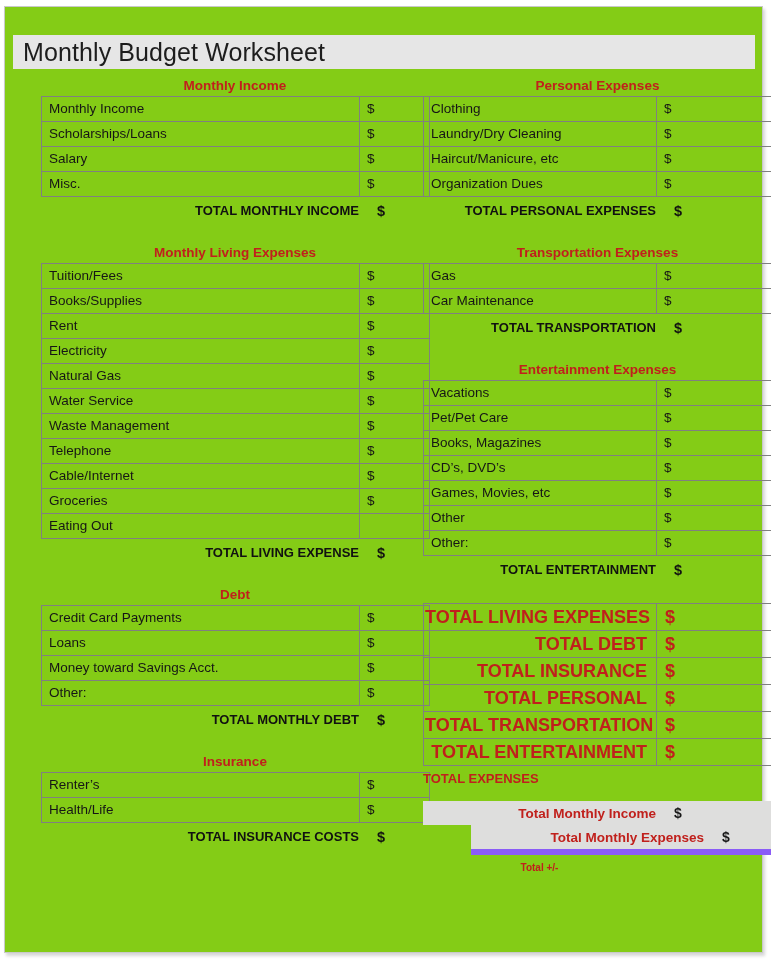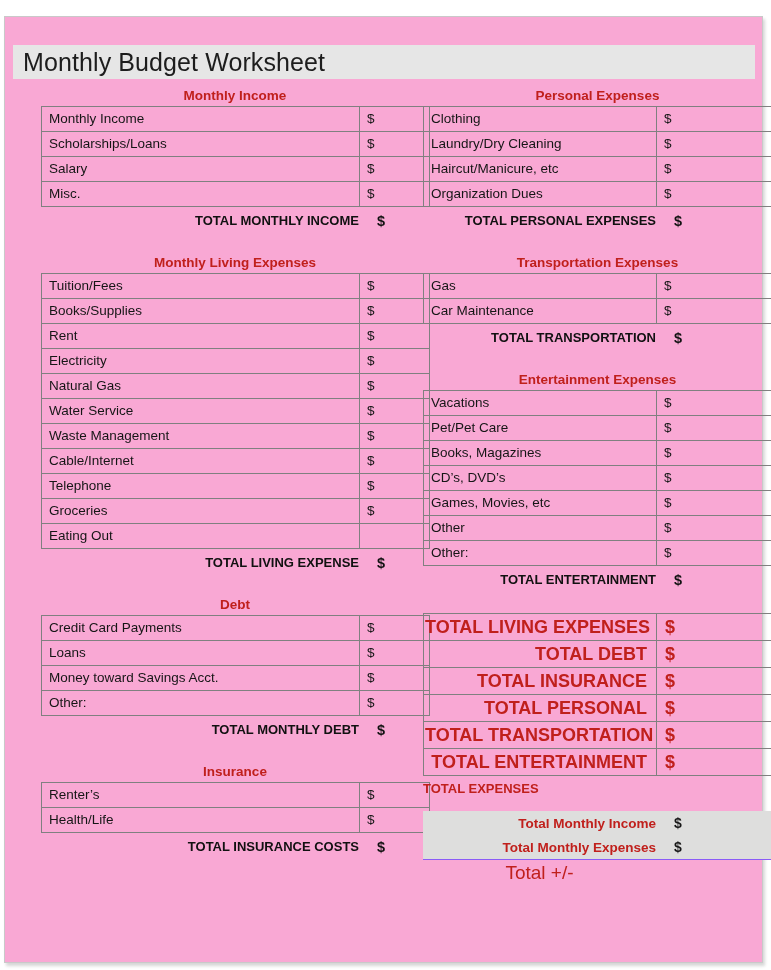--- a/index.html
+++ b/index.html
@@ -2,22 +2,22 @@
 <html><head>
 <meta charset="utf-8">
 <style>
   html,body{margin:0;padding:0;background:#ffffff;}
   body{
     width:771px;height:970px;overflow:hidden;
     font-family:"Liberation Sans","DejaVu Sans",sans-serif;
     -webkit-font-smoothing:antialiased;
   }
   .page{
-    position:absolute;left:4px;top:16px;width:759px;height:947px;
-    background:#f9a8d4;border:1px solid #c9c9c9;
+    position:absolute;left:4px;top:6px;width:759px;height:947px;
+    background:#84cc16;border:1px solid #c9c9c9;
     box-shadow:2px 3px 3px rgba(0,0,0,.16);
     box-sizing:border-box;
   }
   .title-band{
     position:absolute;left:8px;top:28px;width:742px;height:34px;
     background:#e6e6e6;
   }
   .title-text{
     position:absolute;left:18px;top:29px;
     font-size:25px;color:#1d1d1d;font-weight:400;letter-spacing:.1px;
@@ -67,23 +67,23 @@
     height:26px;line-height:26px;white-space:nowrap;
   }
   .sumfoot-inner{width:233px;text-align:left;}
 
   
   .shaded{background:#dededd;}
   .finalrow{display:flex;align-items:center;height:24px;}
   .finalrow .lbl{width:233px;text-align:right;padding-right:10px;
     color:#c0201c;font-weight:bold;font-size:13.5px;white-space:nowrap;}
   .finalrow .amtc{padding-left:8px;font-size:14px;color:#161616;font-weight:bold;}
-  .underline{border-bottom:1px solid #8b5cf6;}
+  .underline{border-bottom:6px solid #8b5cf6;margin-left:48px;}
   .plusminus{
-    width:233px;text-align:center;color:#c0201c;font-weight:normal;font-size:19px;
+    width:233px;text-align:center;color:#c0201c;font-weight:bold;font-size:10px;
     height:26px;line-height:26px;padding-right:10px;box-sizing:content-box;
     white-space:nowrap;
   }
 </style>
 </head>
 <body>
 
 <div class="page">
 
   <div class="title-band"></div>
@@ -152,25 +152,25 @@
           </tr>
           <tr>
             <td>Water Service</td>
             <td class="amt">$</td>
           </tr>
           <tr>
             <td>Waste Management</td>
             <td class="amt">$</td>
           </tr>
           <tr>
+            <td>Telephone</td>
+            <td class="amt">$</td>
+          </tr>
+          <tr>
             <td>Cable/Internet</td>
-            <td class="amt">$</td>
-          </tr>
-          <tr>
-            <td>Telephone</td>
             <td class="amt">$</td>
           </tr>
           <tr>
             <td>Groceries</td>
             <td class="amt">$</td>
           </tr>
           <tr>
             <td>Eating Out</td>
             <td class="amt"></td>
           </tr>

